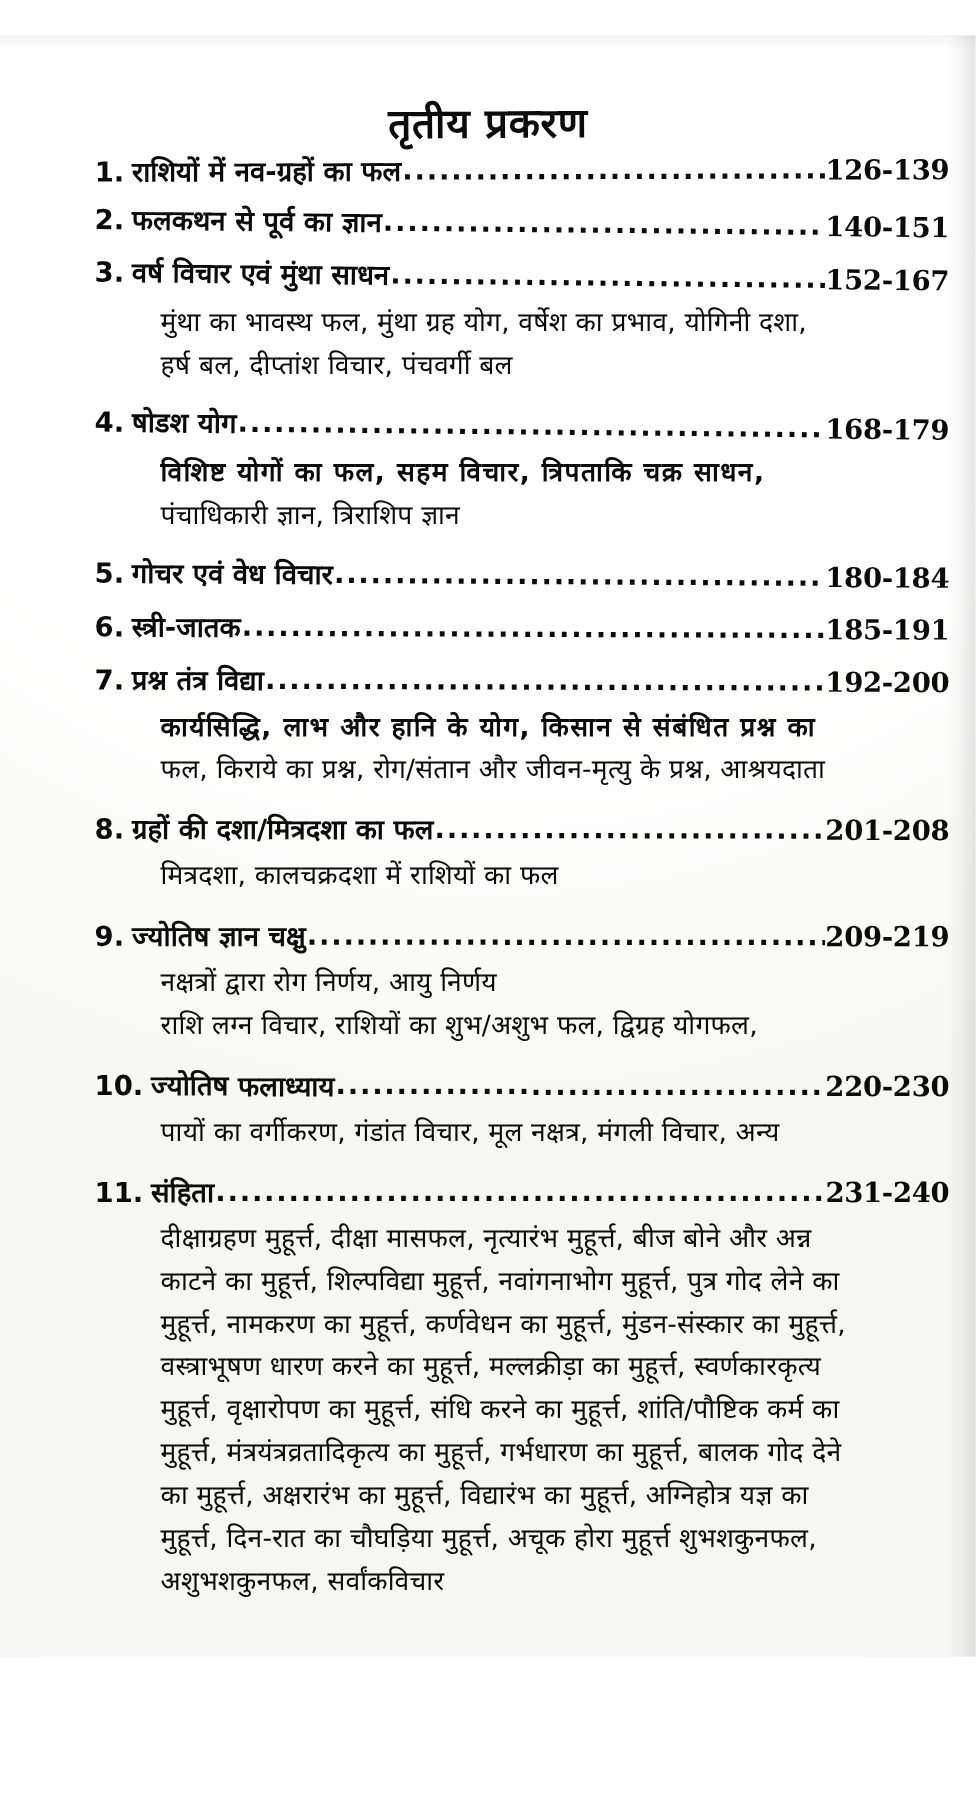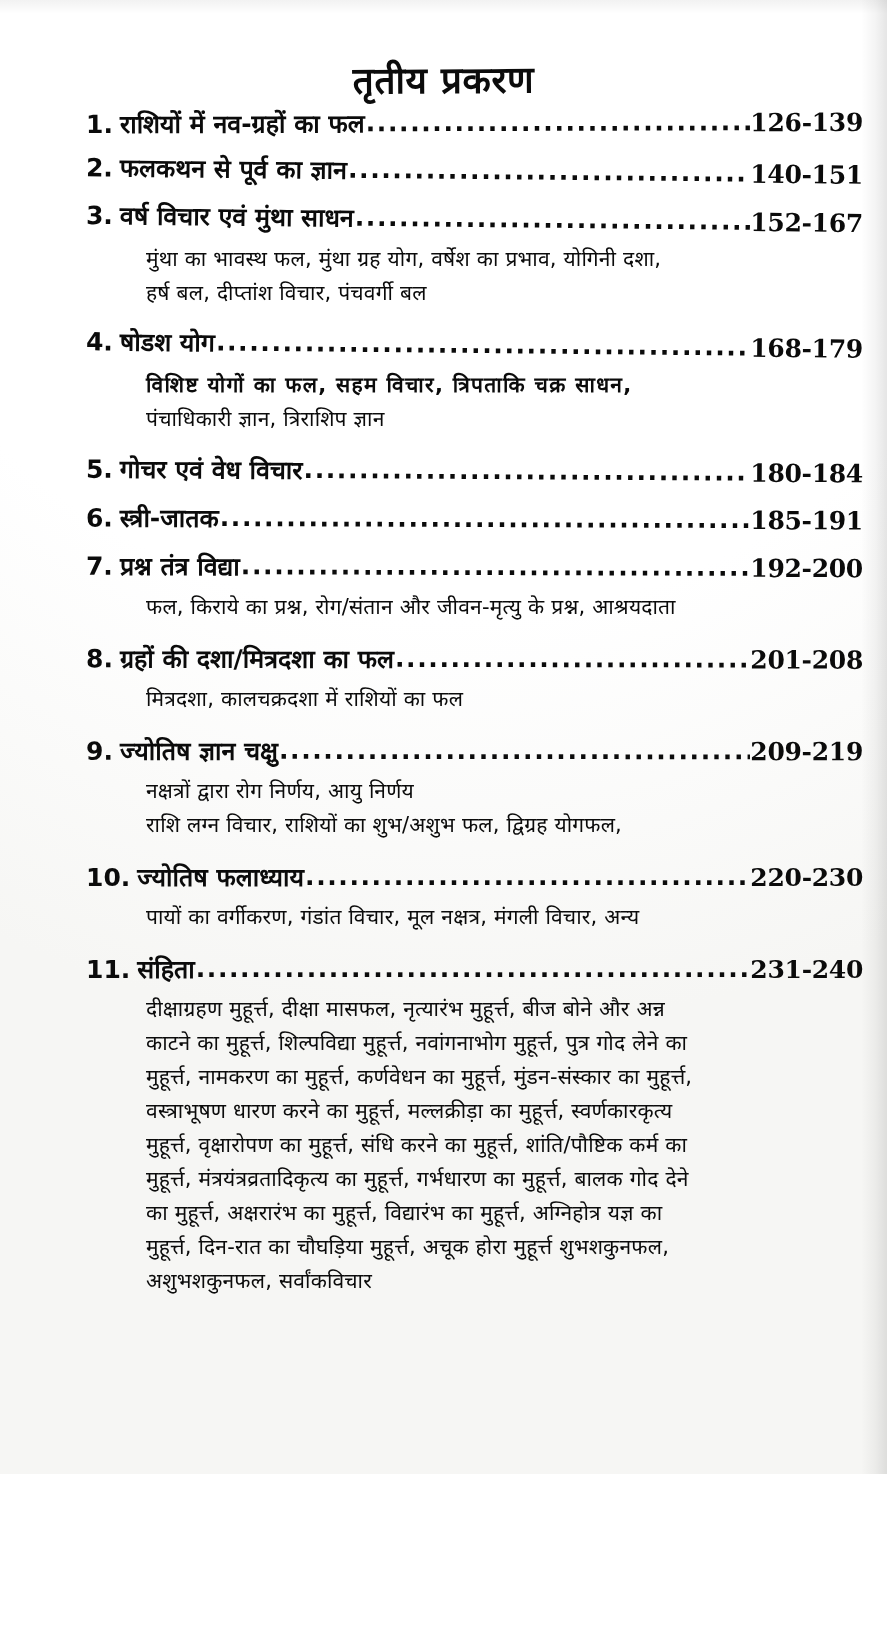--- a/index.html
+++ b/index.html
@@ -18,20 +18,21 @@
 
   
   .scan-page {
     position: relative;
     width: 887px;
     height: 1474px;
     background:
       radial-gradient(ellipse 120% 70% at 50% 0%, #ffffff 60%, #f6f6f4 100%),
       linear-gradient(to right, #fbfbfa 0%, #ffffff 6%, #ffffff 88%, #f4f3f1 98%, #ebeae7 100%);
     overflow: hidden;
+    margin-top: 32px;
   }
   
   .page-edge-shadow {
     position: absolute;
     top: 0; right: 0;
     width: 26px; height: 100%;
     background: linear-gradient(to right, rgba(0,0,0,0) 0%, rgba(0,0,0,0.045) 55%, rgba(0,0,0,0.10) 100%);
     pointer-events: none;
   }
   .page-top-shadow {
@@ -113,21 +114,21 @@
   .skew-7 { transform: rotate(0.10deg); }
   .skew-8 { transform: rotate(0.05deg); }
   .skew-9 { transform: rotate(0.02deg); }
   .skew-10 { transform: rotate(0deg); align-items: center; }
 
   .sub-lines {
     padding-left: 60px;
     padding-top: 2px;
   }
   .sub-line {
-    font-size: 21px;
+    font-size: 24px;
     font-weight: 400;
     line-height: 1.62;
     white-space: nowrap;
     letter-spacing: 0.2px;
   }
   .sub-line.wide { letter-spacing: 1.3px; font-weight: bold; }
 
   
   .gap-sm { height: 4px; }
   .gap-md { height: 12px; }
@@ -206,20 +207,21 @@
         <div class="gap-sm"></div>
       </div>
       <div class="toc-entry">
         <div class="entry-line skew-6">
           <span class="entry-num">7.</span>
           <span class="entry-title">प्रश्न तंत्र विद्या</span>
           <span class="leader">........................................................................................................</span>
           <span class="entry-pages">192-200</span>
         </div>
         <div class="sub-lines">
+          <div class="sub-line wide">कार्यसिद्धि, लाभ और हानि के योग, किसान से संबंधित प्रश्न का</div>
           <div class="sub-line">फल, किराये का प्रश्न, रोग/संतान और जीवन-मृत्यु के प्रश्न, आश्रयदाता</div>
         </div>
         <div class="gap-md"></div>
       </div>
       <div class="toc-entry">
         <div class="entry-line skew-7">
           <span class="entry-num">8.</span>
           <span class="entry-title">ग्रहों की दशा/मित्रदशा का फल</span>
           <span class="leader">........................................................................................................</span>
           <span class="entry-pages">201-208</span>

